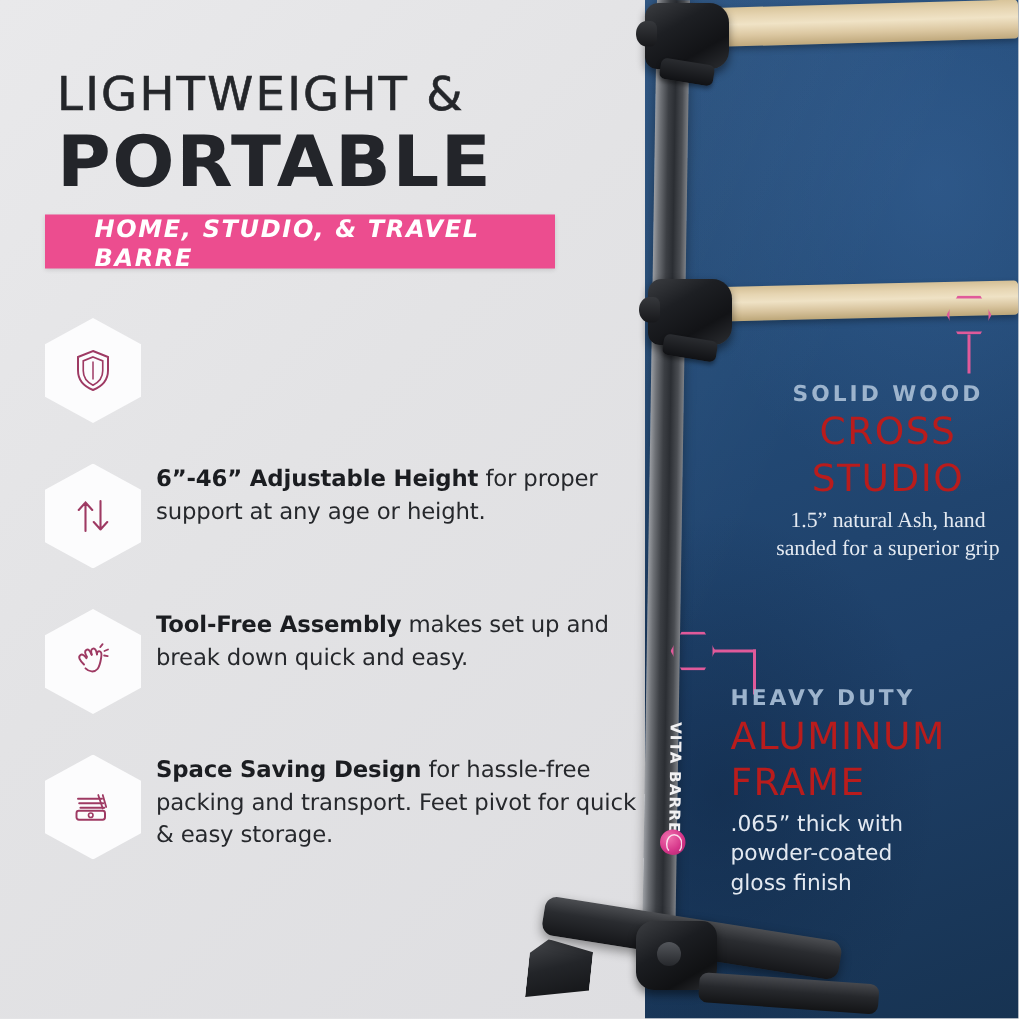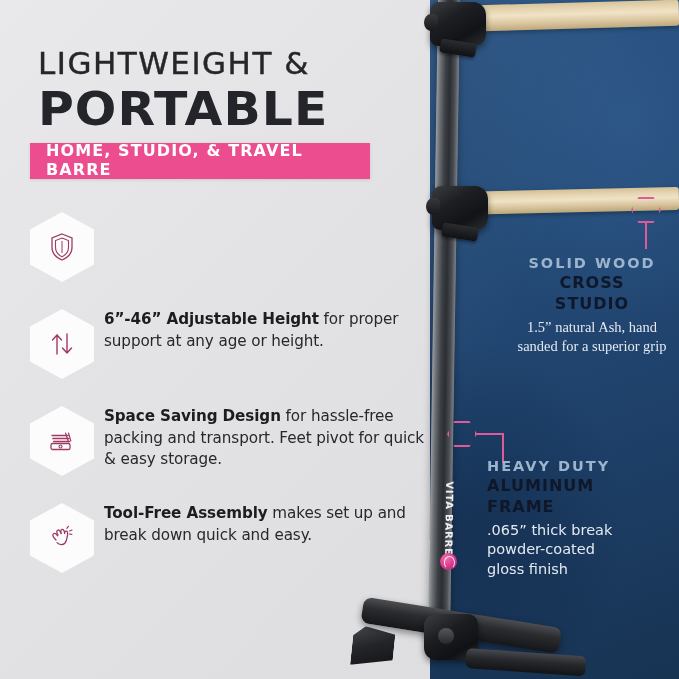--- a/index.html
+++ b/index.html
@@ -31,22 +31,23 @@
     font-family:"DejaVu Sans", sans-serif;
     font-size:47px; line-height:1.05; letter-spacing:1px;
     color:#23252a; font-weight:700; margin-top:5px;
     transform:scaleX(1.04); transform-origin:left center;
   }
 
   .pink-banner {
     position:absolute; left:30px; top:143px;
     width:340px; height:36px;
     background:#ec4d8f;
-    display:flex; align-items:flex-end; padding-left:16px;
+    display:flex; align-items:flex-start; padding-left:33px;
     box-shadow:0 1px 3px rgba(0,0,0,0.12);
+    font-style:italic;
   }
   .pink-banner span {
     font-family:"DejaVu Sans", sans-serif;
     color:#ffffff; font-weight:700; font-size:16px;
     letter-spacing:1.1px;
   }
 
   
   .features { position:absolute; left:26px; top:206px; width:400px; }
   .feature { display:flex; align-items:flex-start; margin-bottom:19px; }
@@ -193,22 +194,22 @@
 
   
   .callout { position:absolute; text-align:center; width:auto; }
   .co-kicker {
     font-family:"DejaVu Sans", sans-serif;
     font-size:14.5px; font-weight:700; letter-spacing:2px;
     color:#9db4cd; white-space:nowrap;
   }
   .co-title {
     font-family:"DejaVu Sans", sans-serif;
-    font-size:16px; font-weight:700; letter-spacing:1px;
-    color:#0f172a; line-height:1.1; margin-top:3px;
+    font-size:25px; font-weight:400; letter-spacing:1px;
+    color:#b91c1c; line-height:1.1; margin-top:3px;
     white-space:nowrap;
   }
   .co-desc {
     font-family:"DejaVu Sans", sans-serif;
     font-size:14.5px; line-height:1.33; color:#e3e9f1;
     margin-top:6px; font-weight:400;
   }
 
   #callout-cross { left:512px; top:255px; width:160px; }
   #callout-cross .co-desc { text-align:center;font-family:Liberation Serif, serif; }
@@ -262,36 +263,20 @@
       <div class="hexwrap">
         <div class="hex">
           <svg width="30" height="30" viewBox="0 0 30 30">
             <path d="M10 25 V6 M10 6 L5.5 11 M10 6 L14.5 11" fill="none" stroke="#9e3a63" stroke-width="1.4" stroke-linecap="round"></path>
             <path d="M20 5 V24 M20 24 L15.5 19 M20 24 L24.5 19" fill="none" stroke="#9e3a63" stroke-width="1.4" stroke-linecap="round"></path>
           </svg>
         </div>
       </div>
       <div class="ftext">
         <b>6”-46” Adjustable Height</b><span> for proper support at any age or height.</span>
-      </div>
-    </div>
-
-    <div class="feature">
-      <div class="hexwrap">
-        <div class="hex">
-          <svg width="32" height="28" viewBox="0 0 32 28">
-            <path d="M6 8.5 H22 M6.8 11.5 H22.8 M7.6 14.5 H23.6" fill="none" stroke="#9e3a63" stroke-width="1.3" stroke-linecap="round"></path>
-            <path d="M19.5 6 L22.5 15 M22.5 6 L24.8 14" fill="none" stroke="#9e3a63" stroke-width="1.2" stroke-linecap="round"></path>
-            <rect x="5" y="16.5" width="19" height="6" rx="1.6" fill="none" stroke="#9e3a63" stroke-width="1.3"></rect>
-            <circle cx="14.5" cy="19.5" r="1.5" fill="none" stroke="#9e3a63" stroke-width="1.1"></circle>
-          </svg>
-        </div>
-      </div>
-      <div class="ftext">
-        <b>Space Saving Design</b><span> for hassle-free packing and transport. Feet pivot for quick &amp; easy storage.</span>
       </div>
     </div>
 
     <div class="feature">
       <div class="hexwrap">
         <div class="hex">
           <svg width="30" height="30" viewBox="0 0 30 30">
             <path d="M9 17 C6 14 5 12 6.5 10.8 C8 9.6 9.6 11.4 10.6 12.8" fill="none" stroke="#9e3a63" stroke-width="1.3" stroke-linecap="round"></path>
             <path d="M11 12 C9.6 9.6 9.2 8 10.6 7.2 C12 6.4 13 8 14 10.2" fill="none" stroke="#9e3a63" stroke-width="1.3" stroke-linecap="round"></path>
             <path d="M14.2 10.6 C13.4 8.2 13.6 6.8 15 6.4 C16.4 6 17.2 7.6 17.6 10" fill="none" stroke="#9e3a63" stroke-width="1.3" stroke-linecap="round"></path>
@@ -299,20 +284,36 @@
                      C20 15.4 19.6 18 18 20 C16 22.4 12.4 22 10 19.6" fill="none" stroke="#9e3a63" stroke-width="1.3" stroke-linecap="round"></path>
             <path d="M19.8 5.4 L21.4 3.4 M22.6 8 L25 7 M22.4 11 L24.8 11.4" fill="none" stroke="#9e3a63" stroke-width="1.2" stroke-linecap="round"></path>
           </svg>
         </div>
       </div>
       <div class="ftext">
         <b>Tool-Free Assembly</b><span> makes set up and break down quick and easy.</span>
       </div>
     </div>
 
+    <div class="feature">
+      <div class="hexwrap">
+        <div class="hex">
+          <svg width="32" height="28" viewBox="0 0 32 28">
+            <path d="M6 8.5 H22 M6.8 11.5 H22.8 M7.6 14.5 H23.6" fill="none" stroke="#9e3a63" stroke-width="1.3" stroke-linecap="round"></path>
+            <path d="M19.5 6 L22.5 15 M22.5 6 L24.8 14" fill="none" stroke="#9e3a63" stroke-width="1.2" stroke-linecap="round"></path>
+            <rect x="5" y="16.5" width="19" height="6" rx="1.6" fill="none" stroke="#9e3a63" stroke-width="1.3"></rect>
+            <circle cx="14.5" cy="19.5" r="1.5" fill="none" stroke="#9e3a63" stroke-width="1.1"></circle>
+          </svg>
+        </div>
+      </div>
+      <div class="ftext">
+        <b>Space Saving Design</b><span> for hassle-free packing and transport. Feet pivot for quick &amp; easy storage.</span>
+      </div>
+    </div>
+
   </div>
 
 
   <div class="blue-panel"></div>
 
   <div class="post"></div>
   <div class="wood-top"></div>
   <div class="wood-mid"></div>
 
   <div class="clamp top">
@@ -350,19 +351,19 @@
     <div class="co-title">CROSS</div>
     <div class="co-title">STUDIO</div>
     <div class="co-desc">1.5” natural Ash, hand sanded for a superior grip</div>
   </div>
 
   <div class="callout" id="callout-frame">
     <div class="co-kicker">HEAVY DUTY</div>
     <div class="co-title">ALUMINUM</div>
     <div class="co-title">FRAME</div>
     <div class="co-desc">
-      <div>.065” thick break</div>
+      <div>.065” thick with</div>
       <div>powder-coated</div>
       <div>gloss finish</div>
     </div>
   </div>
 
 </div>
 
 </body></html>

